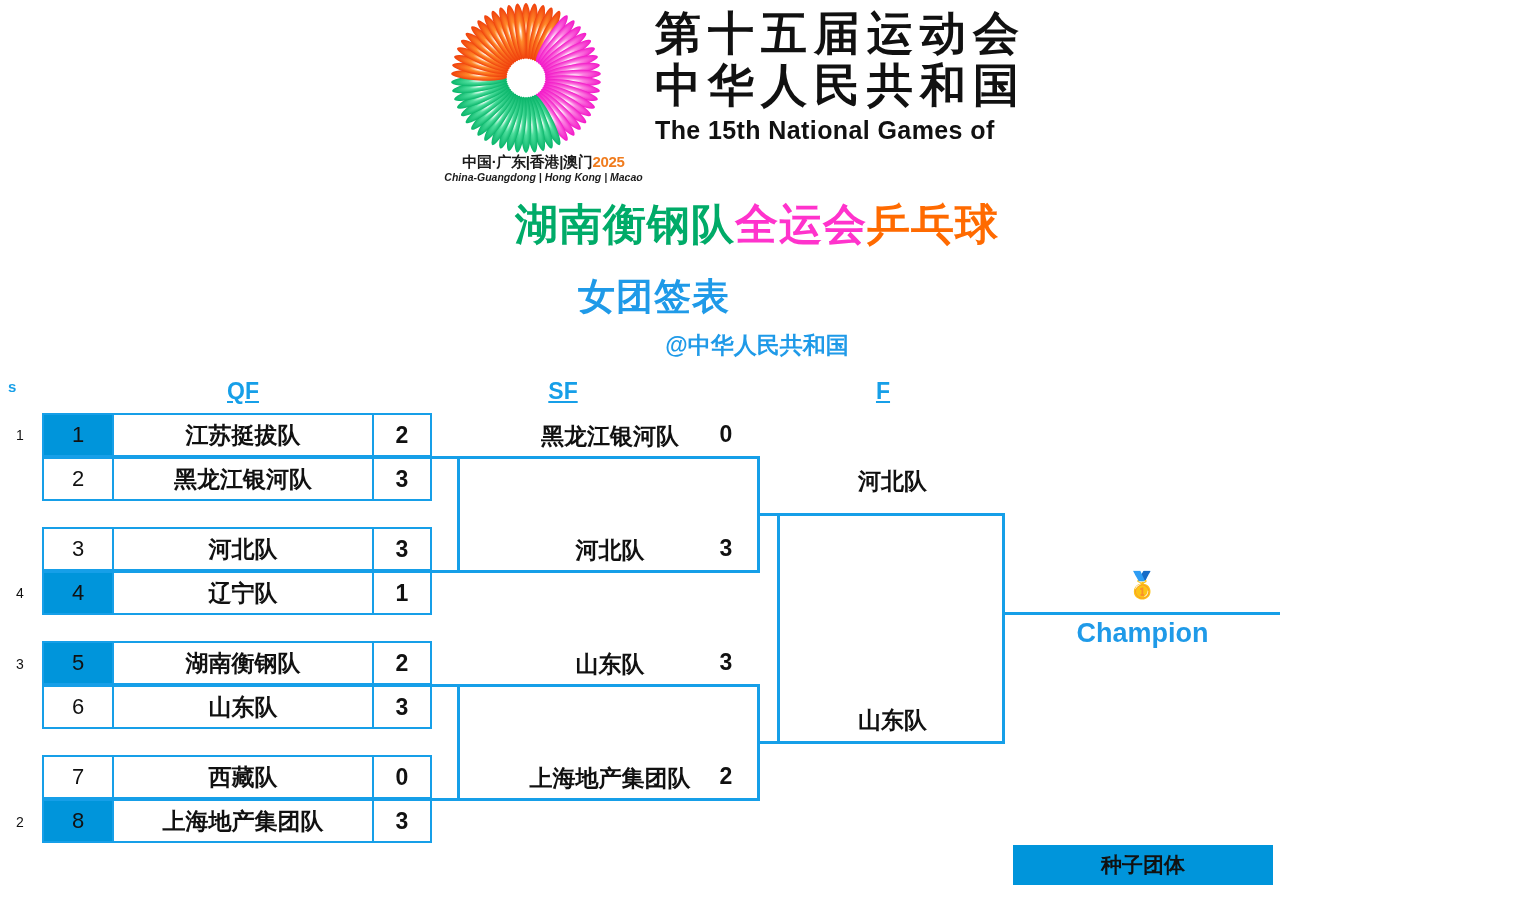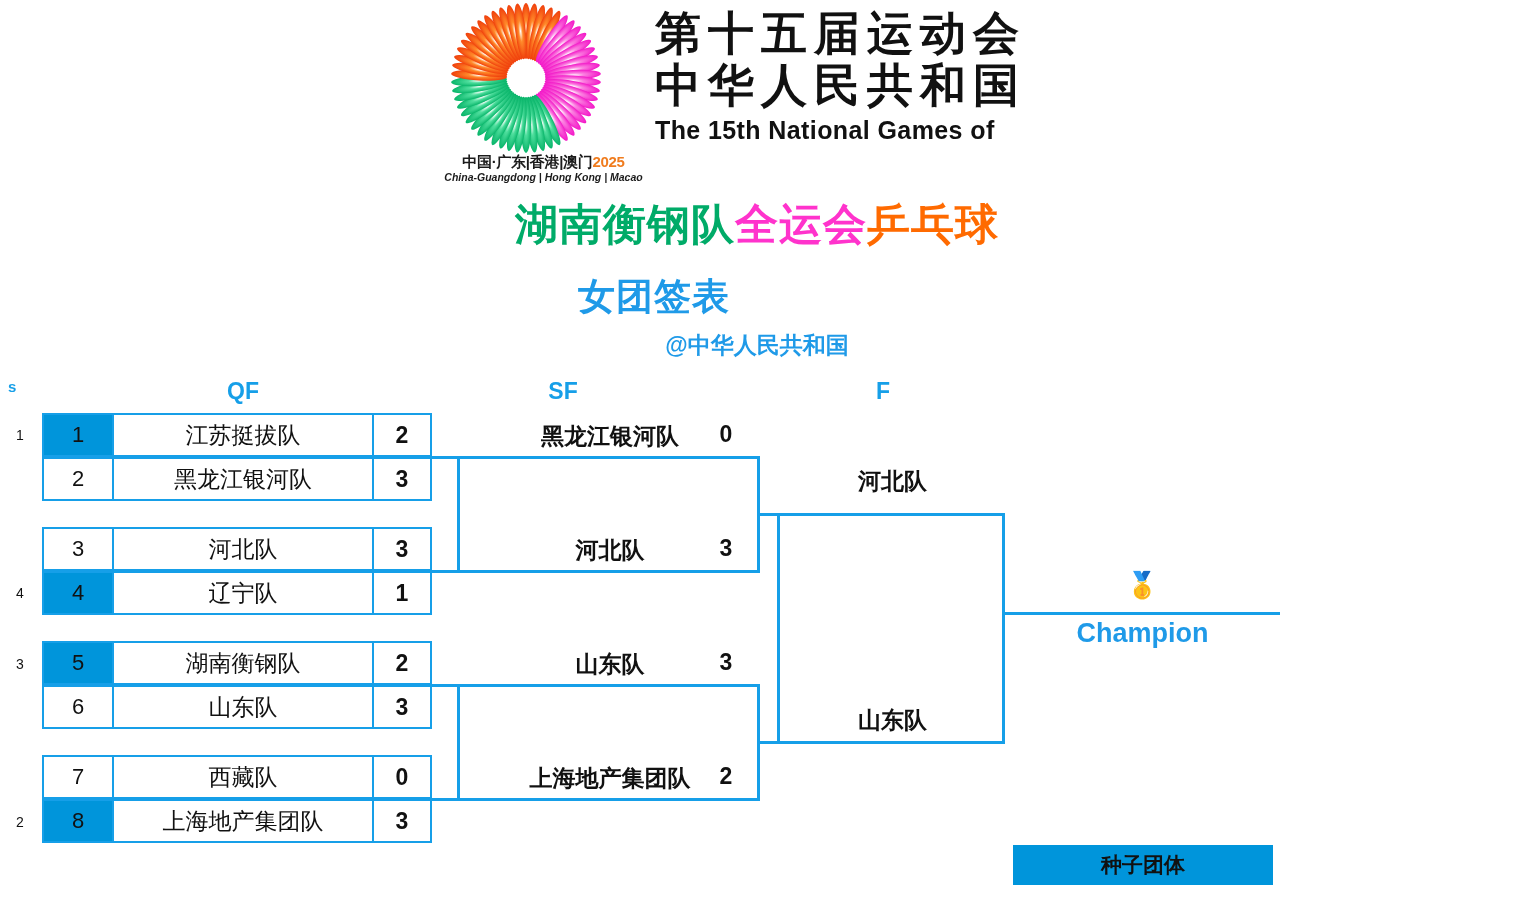--- a/index.html
+++ b/index.html
@@ -67,20 +67,21 @@
     text-align: center; font-size: 23px; font-weight: 700;
     color: #1f9ae8;
   }
 
   
   #bracket { position: absolute; left: 0; top: 0; width: 1514px; height: 914px; }
 
   .round-label {
     position: absolute; font-size: 23px; font-weight: 900; color: #169fe8;
     text-align: center;
+    text-decoration: underline;
   }
   #lbl-s {
     position: absolute; left: 8px; top: 378px;
     font-size: 15px; font-weight: 900; color: #169fe8;
   }
 
   
   .seed-rank {
     position: absolute; width: 28px; text-align: center;
     font-size: 14px; color: #111;
@@ -93,21 +94,21 @@
     box-sizing: border-box;
     border: 2px solid #169fe8;
     font-size: 22px; color: #111;
     display: flex; align-items: center; justify-content: center;
   }
   .qf-num.seeded { background: #0095DB; }
   .qf-name {
     position: absolute; left: 72px; top: 0; width: 260px; height: 44px;
     box-sizing: border-box;
     border: 2px solid #169fe8; border-left: none;
-    font-size: 23px; font-weight: 400; color: #111;
+    font-size: 23px; font-weight: 700; color: #111;
     display: flex; align-items: center; justify-content: center;
   }
   .qf-score {
     position: absolute; left: 332px; top: 0; width: 58px; height: 44px;
     box-sizing: border-box;
     border: 2px solid #169fe8; border-left: none;
     font-size: 23px; font-weight: 700; color: #111;
     display: flex; align-items: center; justify-content: center;
   }
 

